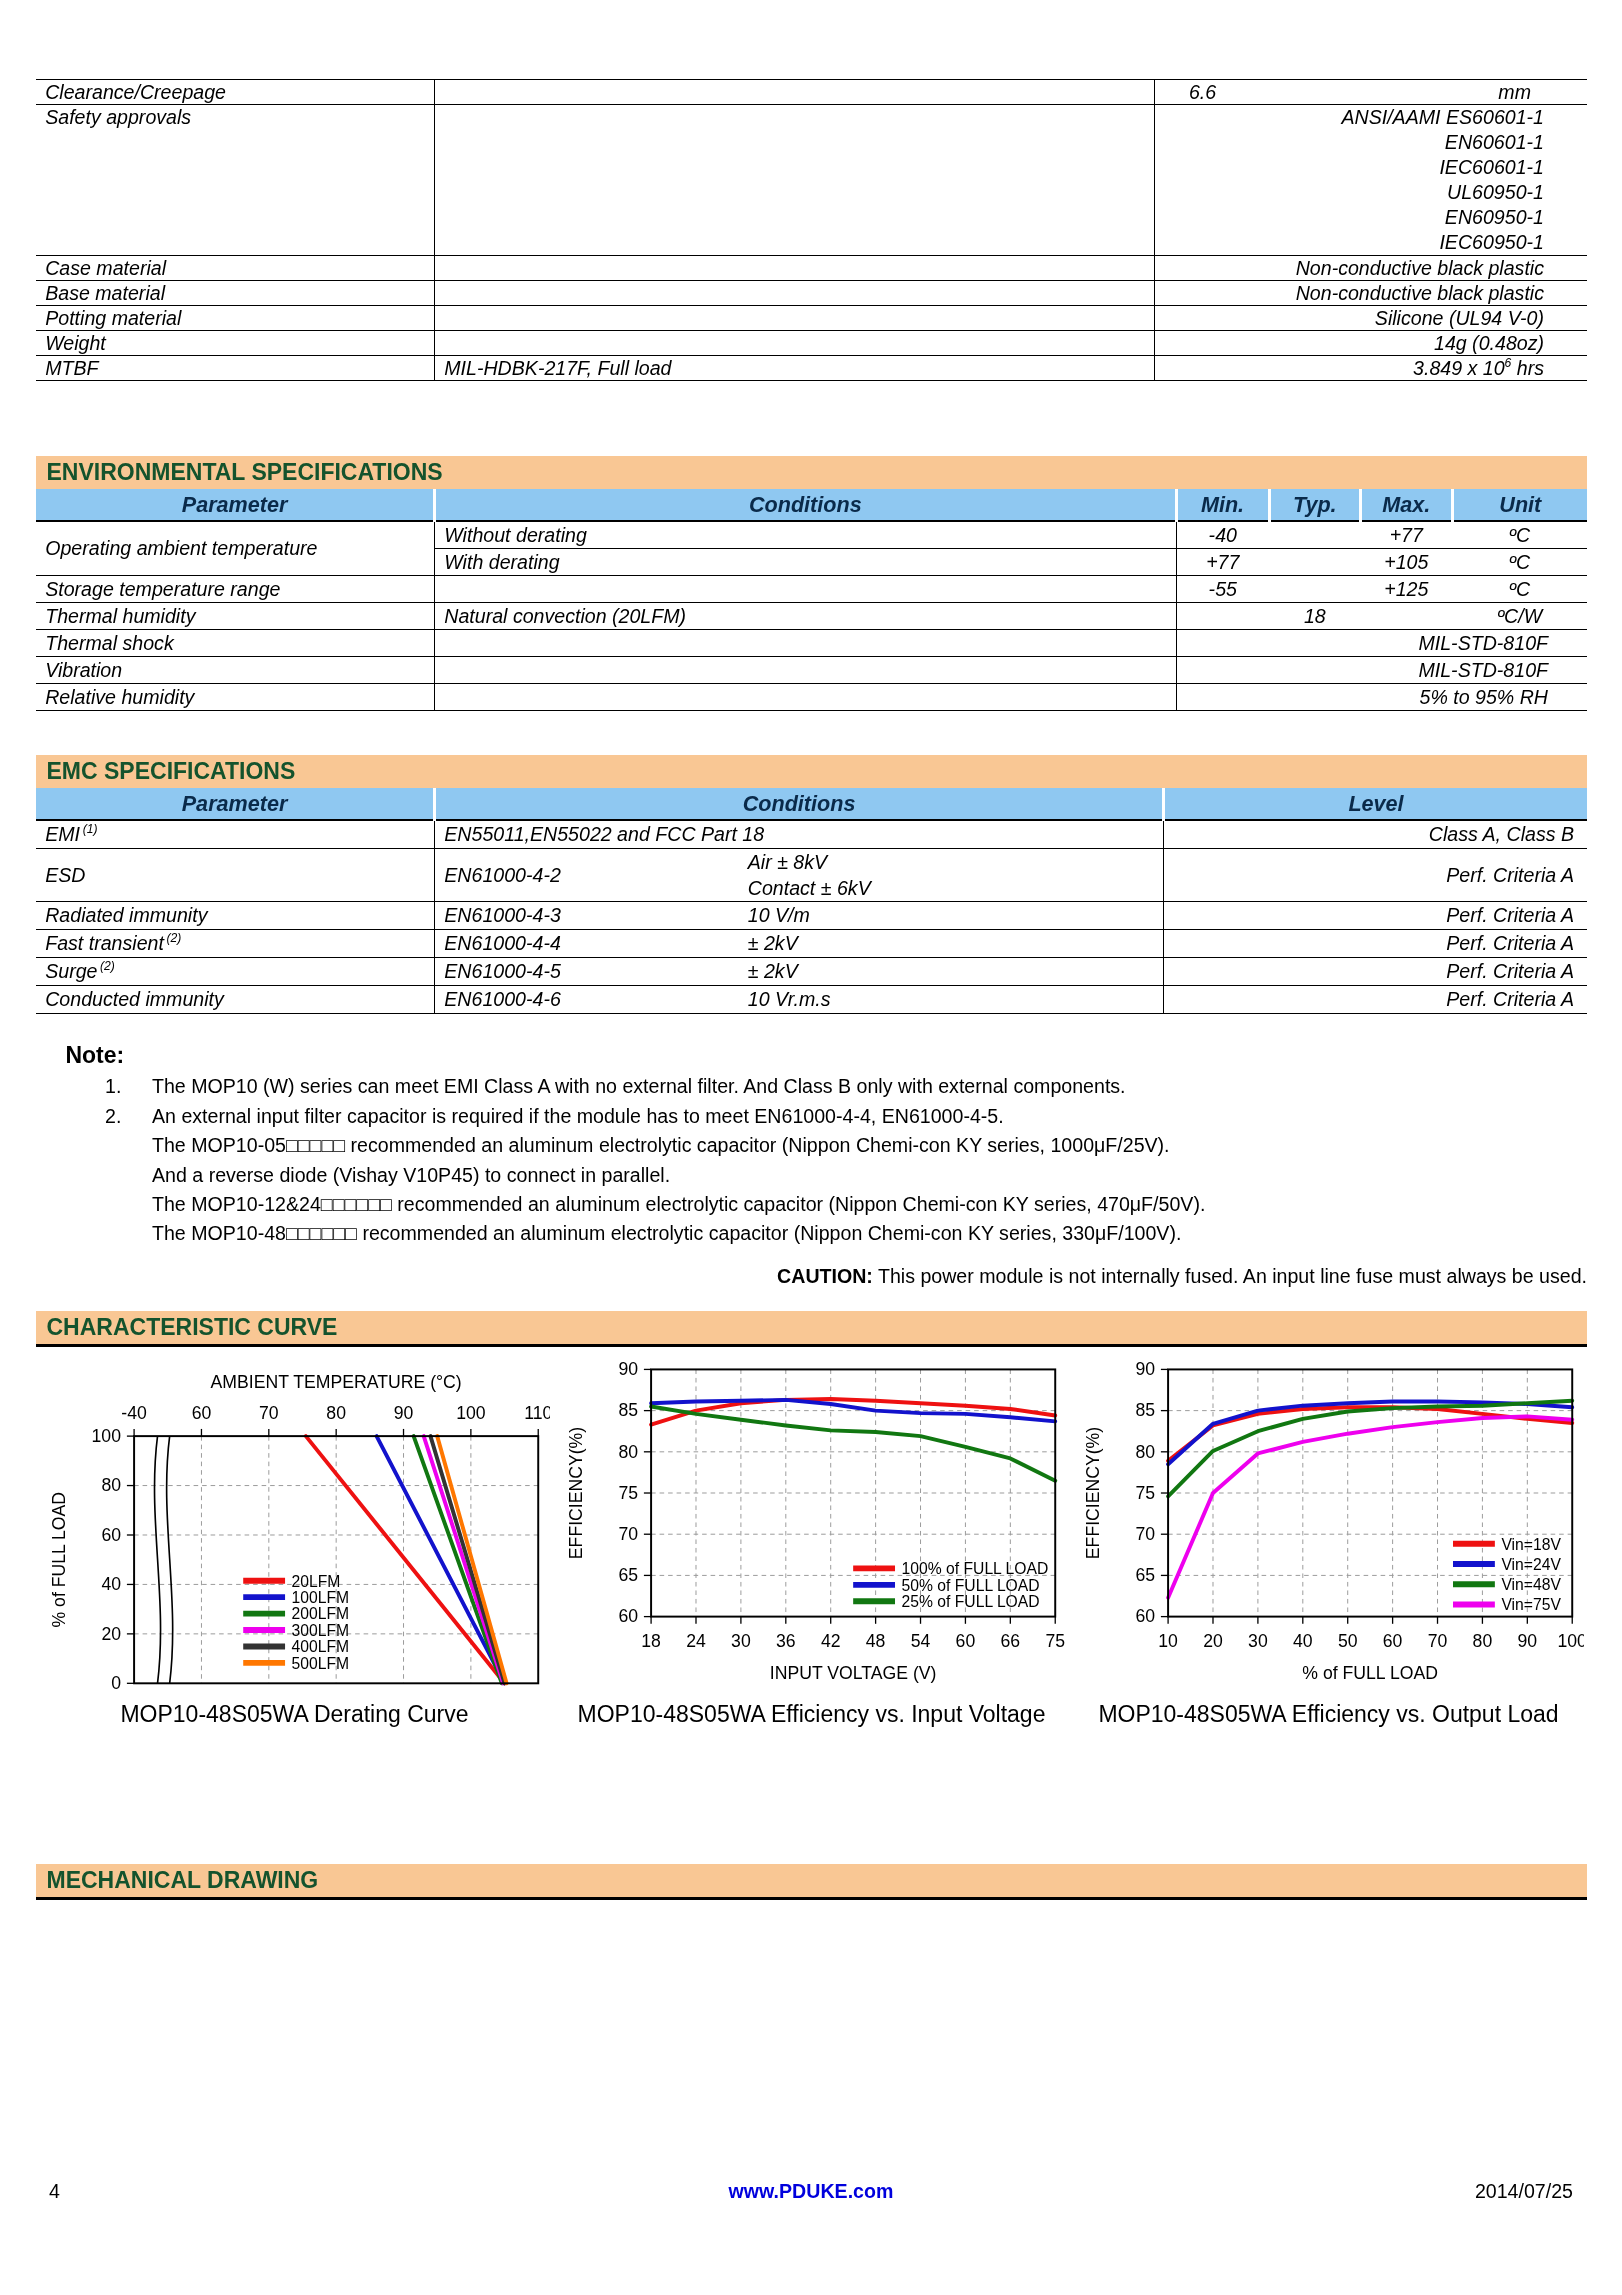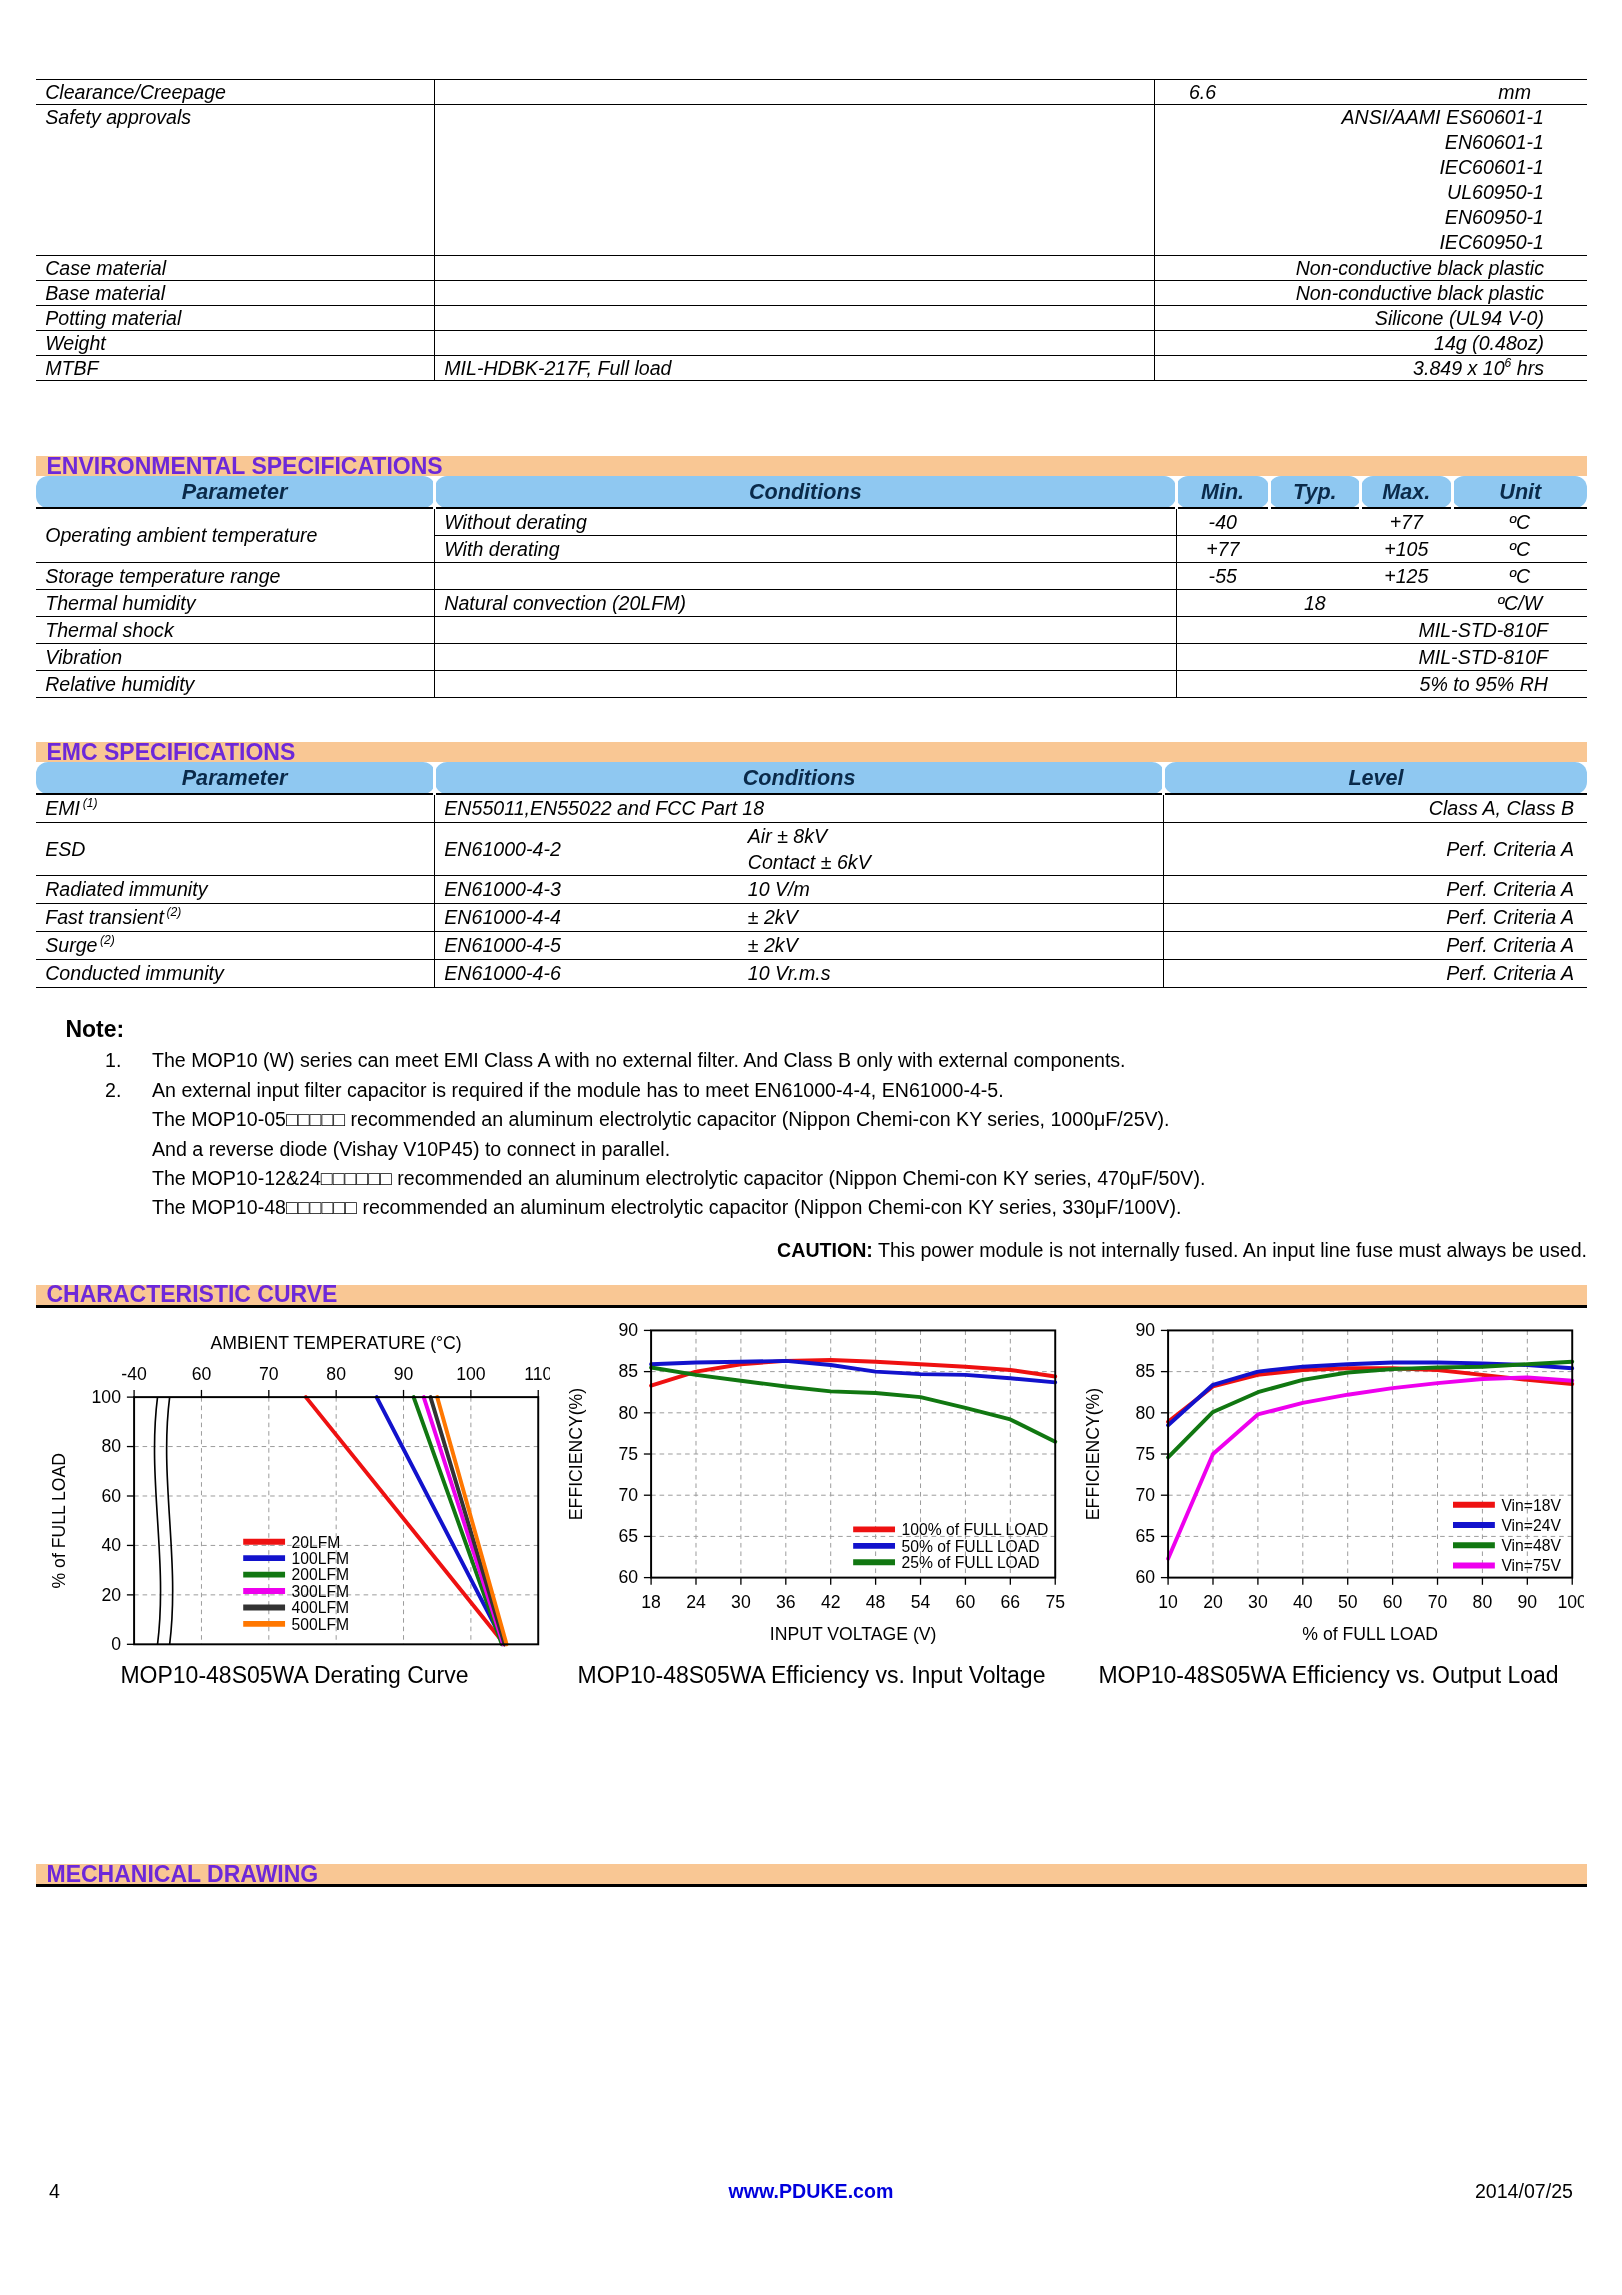--- a/index.html
+++ b/index.html
@@ -11,27 +11,27 @@
   table{border-collapse:collapse;width:100%;table-layout:fixed;font-style:italic;}
   td,th{padding:0;vertical-align:middle;font-size:19.6px;line-height:25px;}
   .pl{padding-left:9.2px;text-align:left;}
   .ctr{text-align:center;}
   .rt{text-align:right;}
   .vr{border-right:1.3px solid #000;}
   tr.hr{border-top:1.3px solid #000;}
   tr.hrB{border-bottom:1.3px solid #000;}
 
   
-  .bar{height:20px;background:#F9C794;display:flex;align-items:center;
-       padding-left:10.5px;font-size:23px;font-weight:bold;color:#6d28d9;}
+  .bar{height:33px;background:#F9C794;display:flex;align-items:center;
+       padding-left:10.5px;font-size:23px;font-weight:bold;color:#14532d;}
   .bar.underlined{border-bottom:3.3px solid #000;}
 
   
   th.blue{background:#8FC8F1;color:#0A2A4A;font-size:21.6px;font-weight:bold;
-          text-align:center;height:31px;border-radius:12px;}
+          text-align:center;height:31px;}
   th.gap{border-right:3.3px solid #fff;}
   tr.headrow{border-bottom:2.6px solid #000;}
 
   
   .top-table{margin-top:79px;}
   .top-table td{line-height:24px;}
   .top-table tr{border-top:1.3px solid #000;}
   .top-table tr:last-child{border-bottom:1.3px solid #000;}
   .val{padding-right:43px;text-align:right;}
   .stack div{line-height:25px;text-align:right;padding-right:43px;}

